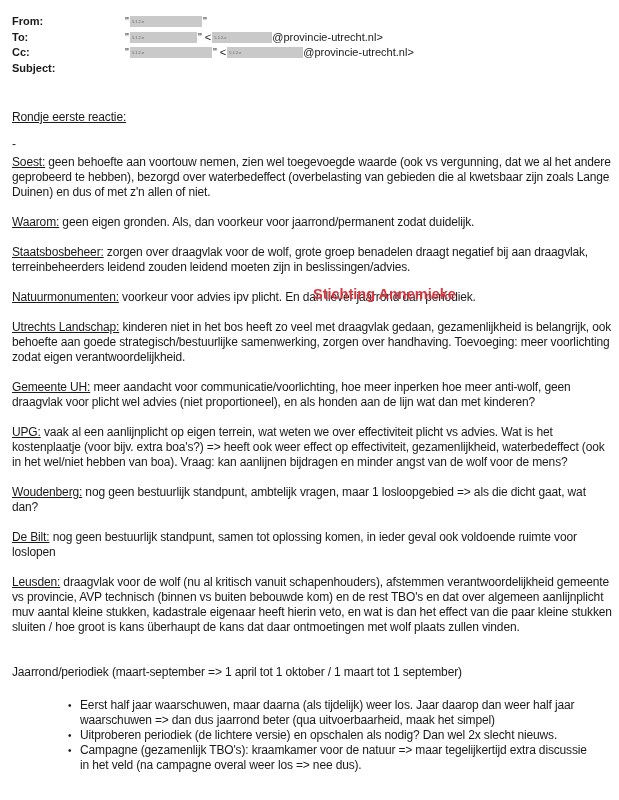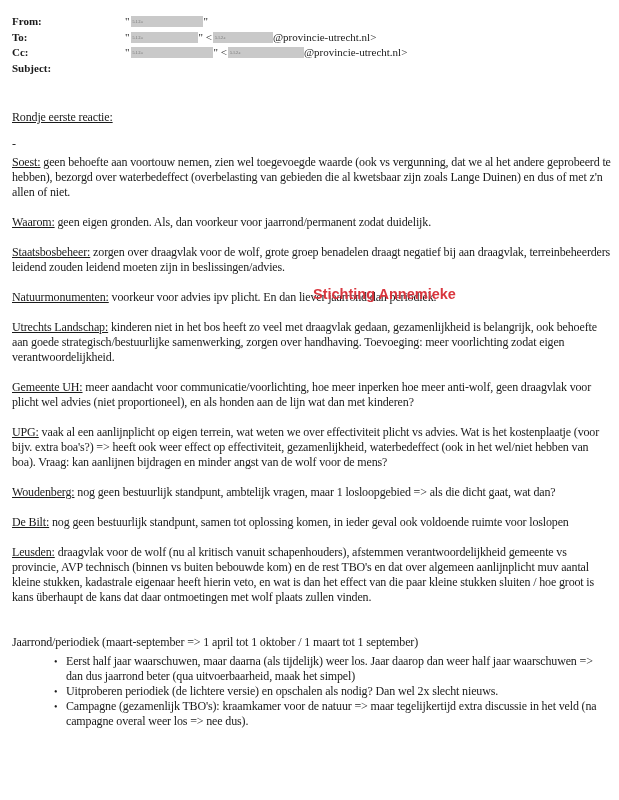--- a/index.html
+++ b/index.html
@@ -2,45 +2,45 @@
 <html><head>
   <meta charset="utf-8">
   <style>
     html, body { margin: 0; padding: 0; background: #ffffff; }
     body {
       width: 619px; height: 800px; overflow: hidden; position: relative;
       color: #1a1a1a;
     }
     .header {
       position: absolute; left: 12px; top: 14px;
-      font-family: Liberation Serif, serif; font-size: 11px; line-height: 15.5px;
+      font-family: Liberation Sans, sans-serif; font-size: 11px; line-height: 15.5px;
     }
     .hrow { display: flex; white-space: nowrap; }
     .hlabel { width: 112px; font-weight: bold; }
     .hval { display: flex; align-items: center; }
     .redact {
       display: inline-block; background: #c9c9c9; height: 11px;
       font-size: 4px; line-height: 11px; color: #6a6a6a; padding-left: 2px; box-sizing: border-box;
       vertical-align: middle;
     }
     .q { margin: 0 1px; }
     .body {
       position: absolute; left: 12px; top: 110px; width: 600px;
-      font-family: Liberation Serif, serif; font-size: 12px; line-height: 15px;
+      font-family: Liberation Sans, sans-serif; font-size: 12px; line-height: 15px;
       letter-spacing: -0.15px;
     }
     .para { margin: 0 0 15px 0; }
     .u { text-decoration: underline; }
     .dash { margin: 0; height: 15px; line-height: 8px; }
     .stamp {
       position: absolute; left: 313px; top: 286px;
       font-family: "Liberation Sans", sans-serif; font-weight: bold; font-size: 14.5px;
       color: #d9363e; white-space: nowrap;
     }
-    ul.bul { margin: 4px; padding-left: 50px; list-style: none; }
+    ul.bul { margin: 18px; padding-left: 50px; list-style: none; }
     ul.bul li { position: relative; }
     ul.bul li::before {
       content: "\2022"; position: absolute; left: -12px; top: 0; font-size: 10px;
     }
   </style>
 </head>
 <body>
 
 <div class="header">
   <div class="hrow">

